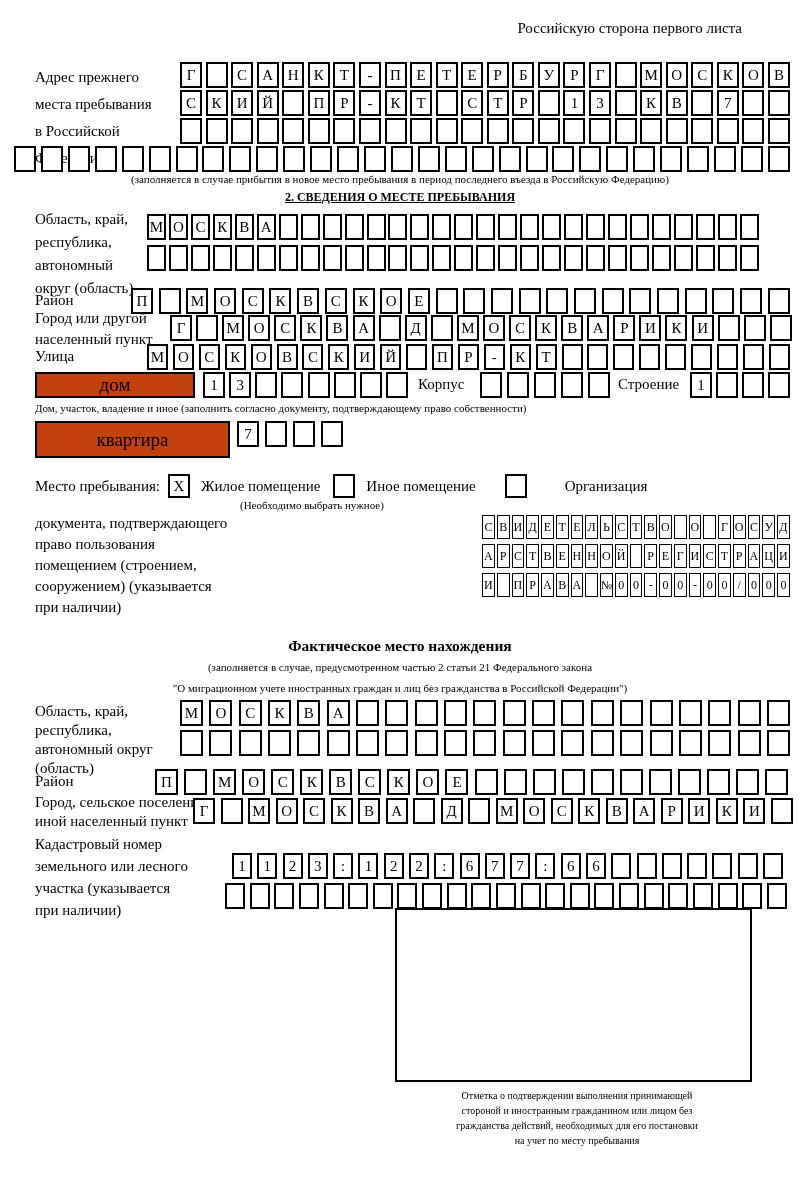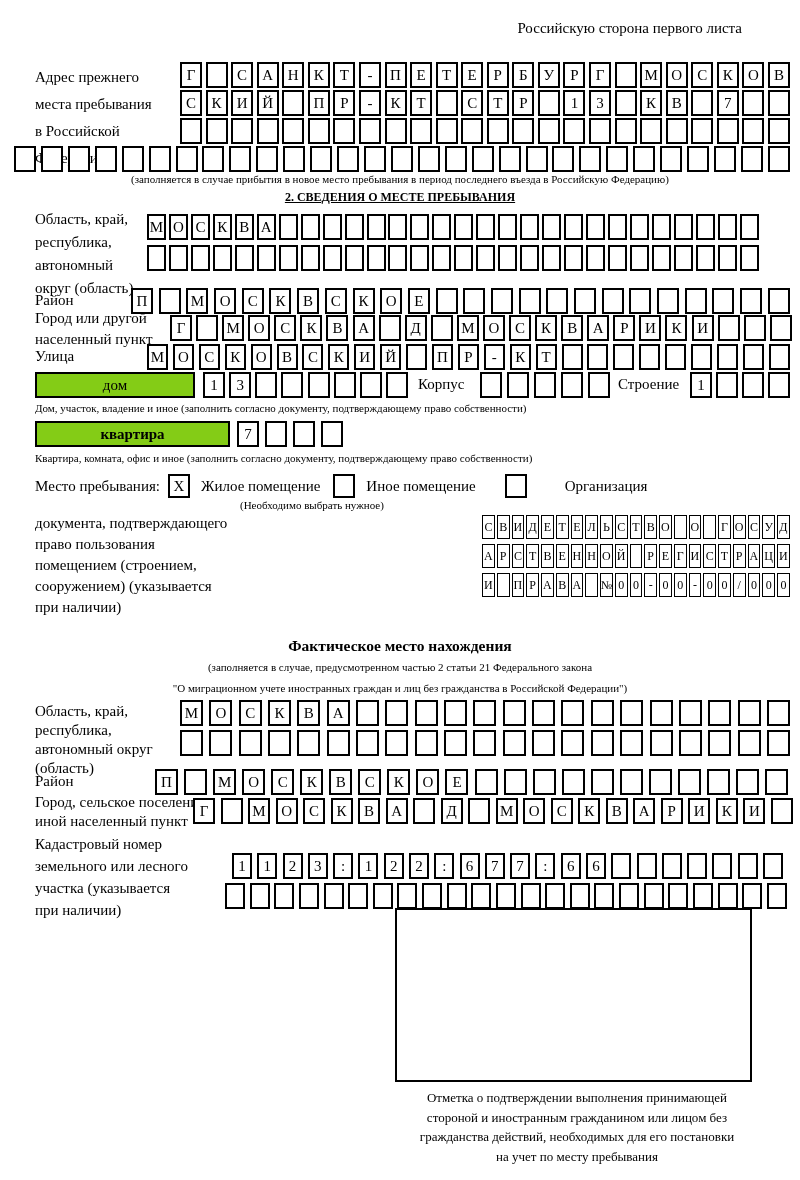--- a/index.html
+++ b/index.html
@@ -7,27 +7,27 @@
         font-family:"Liberation Serif","DejaVu Serif",serif;overflow:hidden;}
   .abs{position:absolute;}
   .lbl{font-size:15px;line-height:1.15;}
   .lines div{white-space:nowrap;}
   .cr{display:flex;justify-content:space-between;align-items:flex-start;}
   .cell{flex:none;width:var(--cw,22px);height:var(--ch,26px);border:2px solid #000;
         box-sizing:border-box;display:flex;align-items:center;justify-content:center;
         font-size:15px;background:#fff;}
   .cr-sm .cell{border-width:1.5px;font-size:12px;}
   .wbox{border:2px solid #000;box-sizing:border-box;display:flex;align-items:center;
-        justify-content:center;font-size:15px;background:#84cc16;}
+        justify-content:center;font-size:19px;background:#c2410c;}
   .cap{font-size:11px;}
   .ctr{text-align:center;width:800px;left:0;}
   .bold{font-weight:bold;}
   .mrow{display:flex;align-items:center;font-size:15px;}
   .stampbox{border:2px solid #000;box-sizing:border-box;background:#fff;}
-  .stampcap{font-size:13px;text-align:center;line-height:1.5;}
+  .stampcap{font-size:10px;text-align:center;line-height:1.5;}
 </style>
 </head>
 <body>
 
 <div id="page">
 
   <div class="abs lbl" style="top:20px;right:58px;">Российскую сторона первого листа</div>
 
   <div class="abs lbl lines" style="left:35px;top:64px;line-height:27px;">
       <div>Адрес прежнего</div>
@@ -324,28 +324,27 @@
     </div>
   <div class="abs lbl" style="left:618px;top:376px;">Строение</div>
   <div class="abs cr" style="left:690px;top:372px;width:100px;--cw:22px;--ch:26px;">
       <span class="cell">1</span>
       <span class="cell">&nbsp;</span>
       <span class="cell">&nbsp;</span>
       <span class="cell">&nbsp;</span>
     </div>
   <div class="abs cap" style="left:35px;top:402px;">Дом, участок, владение и иное (заполнить согласно документу, подтверждающему право собственности)</div>
 
-  <div class="abs wbox" style="left:35px;top:421px;width:195px;height:26px;font-weight:bold;">квартира</div>
+  <div class="abs wbox" style="left:35px;top:421px;width:195px;height:37px;">квартира</div>
   <div class="abs cr" style="left:237px;top:421px;width:106px;--cw:22px;--ch:26px;">
       <span class="cell">7</span>
       <span class="cell">&nbsp;</span>
       <span class="cell">&nbsp;</span>
       <span class="cell">&nbsp;</span>
     </div>
-  <div class="abs cap" style="left:35px;top:452px;">Квартира, комната, офис и иное (заполнить согласно документу, подтверждающему право собственности)</div>
 
   <div class="abs mrow" style="left:35px;top:474px;">
     <span>Место пребывания:</span>
     <span class="cell" style="margin-left:8px;--cw:22px;--ch:24px;">X</span>
     <span style="margin-left:11px;">Жилое помещение</span>
     <span class="cell" style="margin-left:13px;--cw:22px;--ch:24px;"></span>
     <span style="margin-left:11px;">Иное помещение</span>
     <span class="cell" style="margin-left:29px;--cw:22px;--ch:24px;"></span>
     <span style="margin-left:38px;">Организация</span>
   </div>

